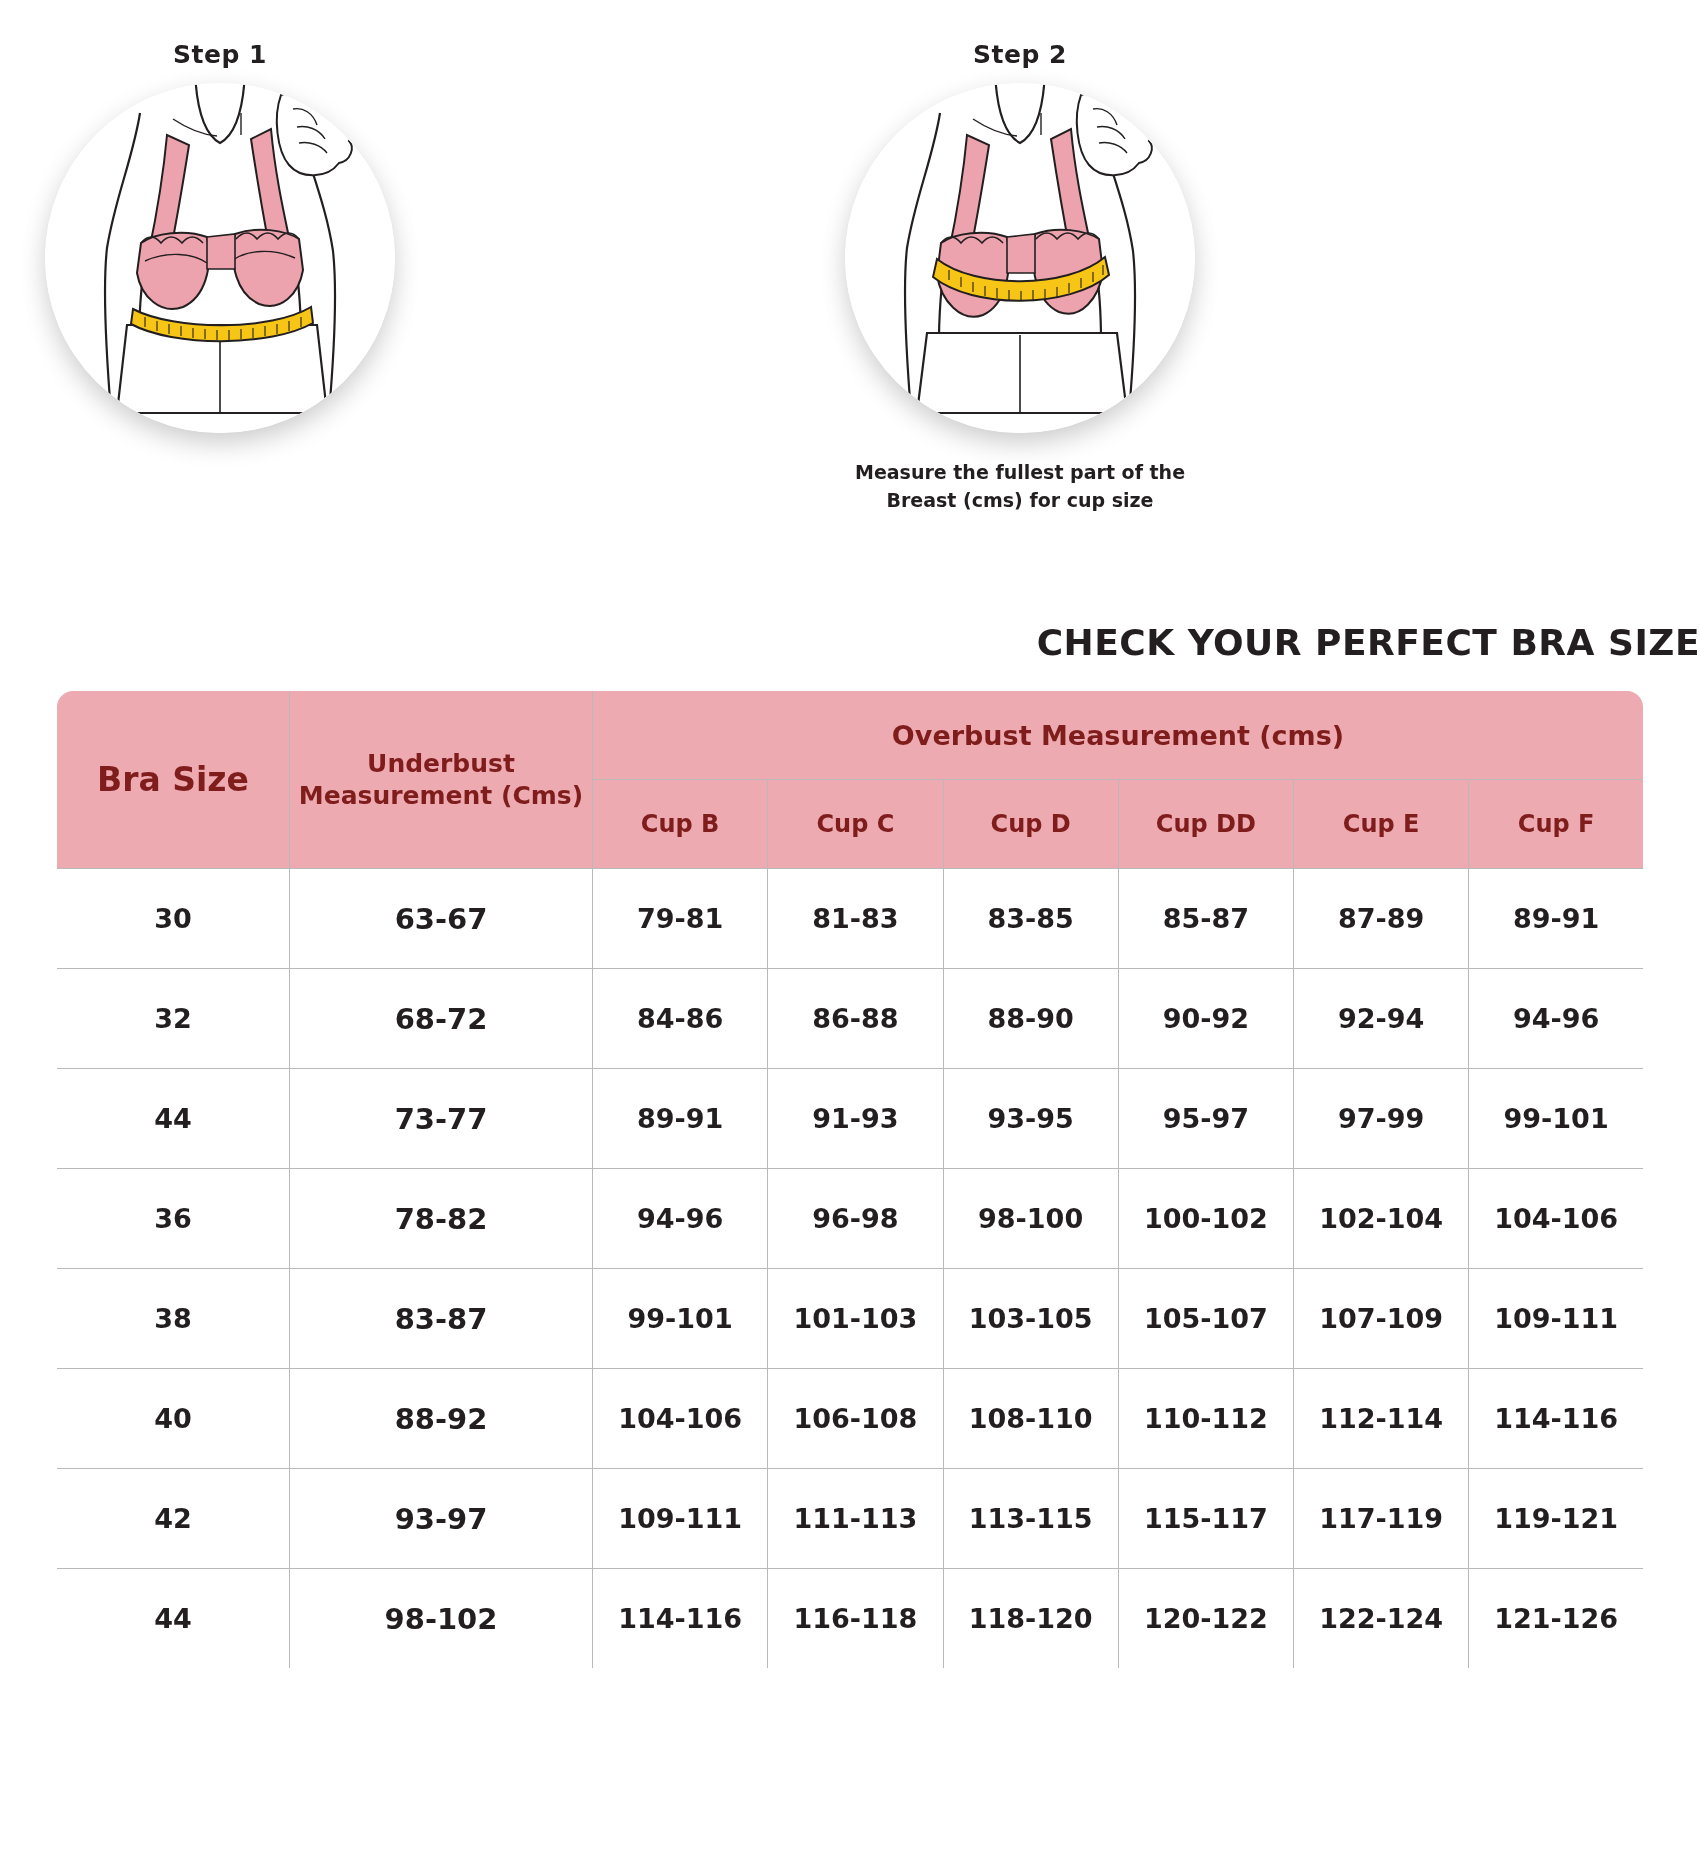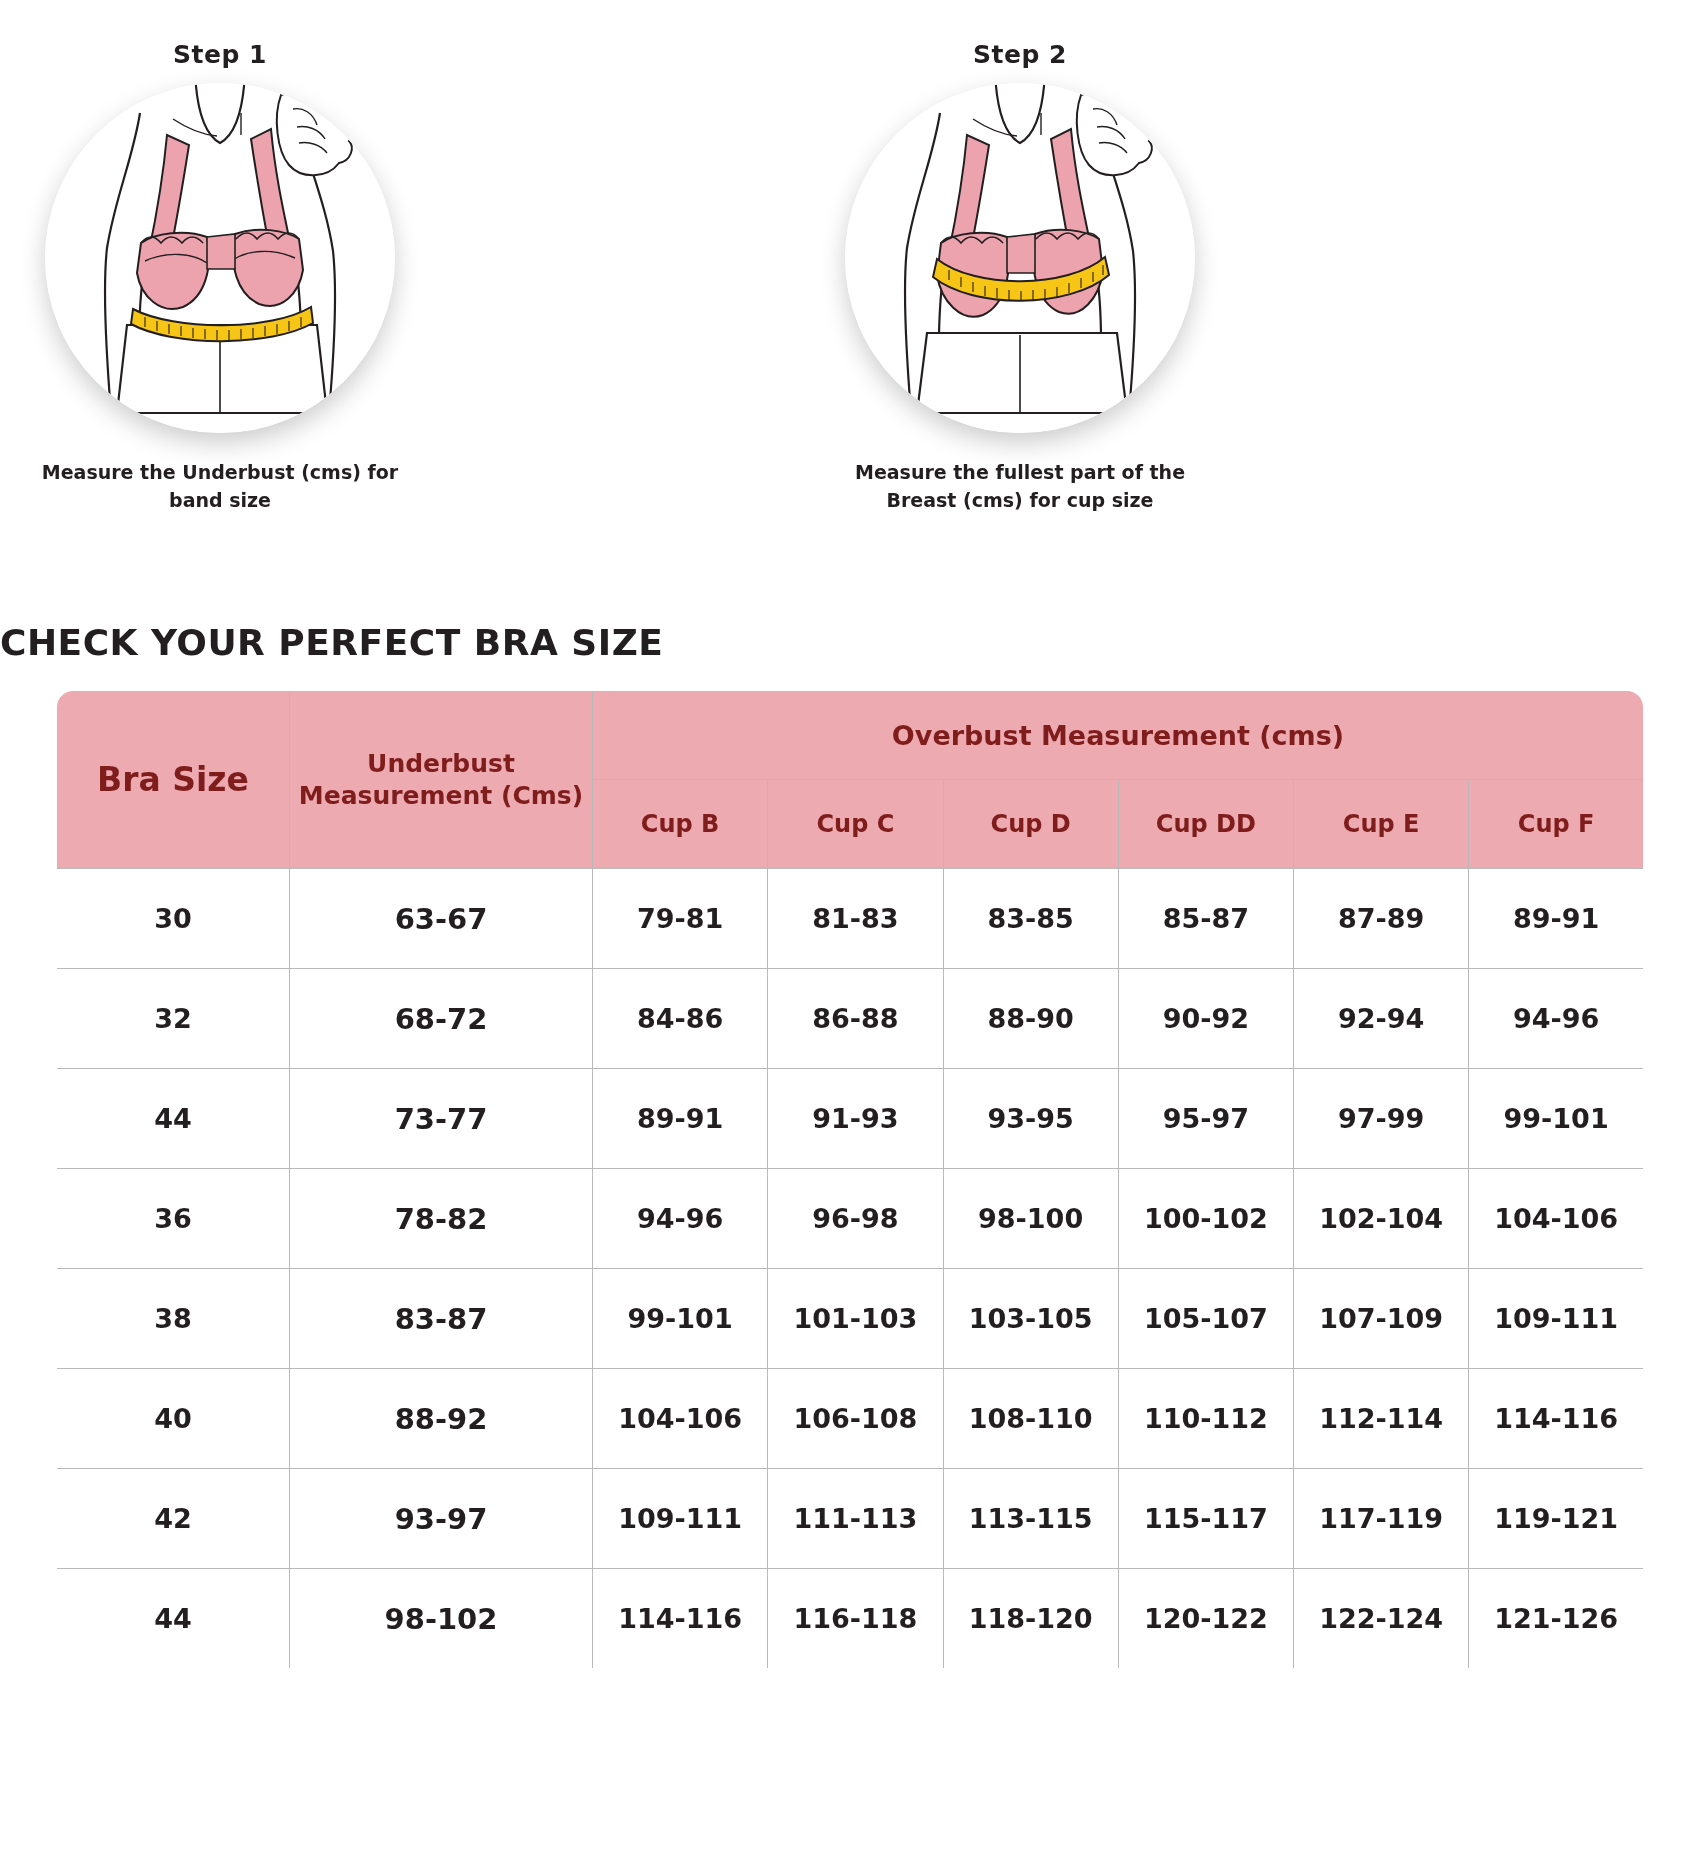--- a/index.html
+++ b/index.html
@@ -57,21 +57,21 @@
     font-size: 19px;
     font-weight: bold;
     line-height: 1.45;
     text-align: center;
     color: #231f20;
     max-width: 400px;
   }
 
   
   .chart-title {
-    text-align: left;
+    text-align: right;
     font-size: 36px;
     font-weight: bold;
     letter-spacing: 0.5px;
     margin-top: 108px;
     margin-bottom: 26px;
     color: #231f20;
   }
   .table-wrap {
     width: 1590px;
     margin: 0 auto;
@@ -172,21 +172,20 @@
             <path d="M248 26 C 258 24, 268 30, 272 42" fill="none" stroke="#231f20" stroke-width="1.4"></path>
             <path d="M252 44 C 262 42, 274 46, 280 56" fill="none" stroke="#231f20" stroke-width="1.4"></path>
             <path d="M254 60 C 264 58, 276 62, 282 70" fill="none" stroke="#231f20" stroke-width="1.4"></path>
 
             <path d="M128 36 C 146 48, 160 52, 172 53" fill="none" stroke="#231f20" stroke-width="1.4"></path>
             <path d="M196 30 L 196 52" fill="none" stroke="#231f20" stroke-width="1.4"></path>
           </g>
         </svg>
       </div>
     </div>
-    <div class="step-caption">Measure the Underbust (cms) for band size</div>
   </div>
 
   <div class="step">
     <div class="step-title">Step 2</div>
     <div class="illus-wrap">
       <div class="illus-circle">
         <svg width="350" height="350" viewBox="0 0 350 350" xmlns="http://www.w3.org/2000/svg">
           <defs>
             <clipPath id="clip2">
                 <circle cx="175" cy="175" r="175"></circle>

